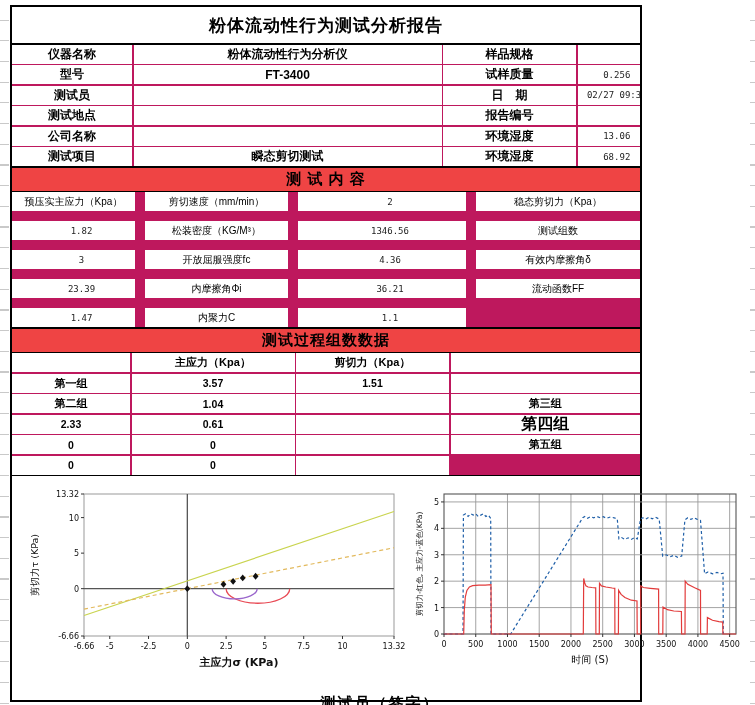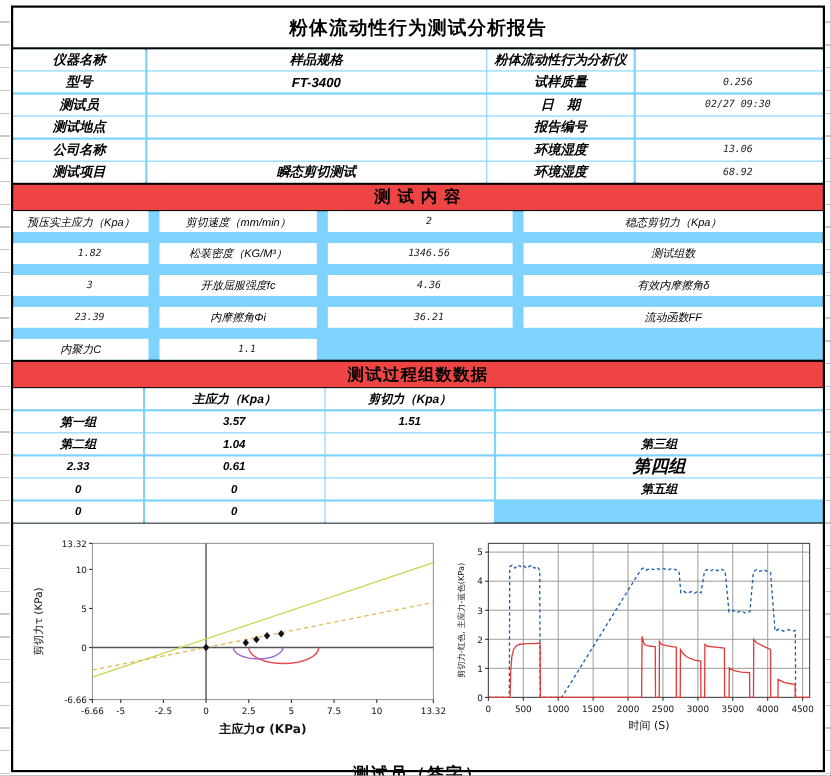--- a/index.html
+++ b/index.html
@@ -1,23 +1,23 @@
 <!DOCTYPE html>
 <html><head>
 <meta charset="utf-8">
 <style>
   html,body{margin:0;padding:0;width:755px;height:705px;overflow:hidden;background:#fff;
     font-family:"Liberation Sans",sans-serif;color:#000;position:relative;}
   .margin-strip{position:absolute;top:0;height:705px;
     background:repeating-linear-gradient(to bottom,#fff 0,#fff 19.5px,#c9c9c9 19.5px,#c9c9c9 20.7px);}
   .margin-left{left:0;width:9px;}
   .margin-right{left:750px;width:5px;}
-  .report{position:absolute;left:10px;top:5px;width:740px;box-sizing:border-box;
+  .report{position:absolute;left:10px;top:5px;width:632px;box-sizing:border-box;
     background:#000;padding:2px;display:flex;flex-direction:column;gap:1.5px;}
-  .g{display:grid;gap:1.5px;background:#7dd3fc;font-style:italic;}
+  .g{display:grid;gap:1.5px;background:#be185d;}
   .c{background:#fff;display:flex;align-items:center;justify-content:center;overflow:hidden;white-space:nowrap;}
   .title{background:#fff;height:36px;display:flex;align-items:center;justify-content:center;
     font-size:17px;font-weight:bold;letter-spacing:1px;}
   .hdr{background:#ef4444;height:23px;display:flex;align-items:center;justify-content:center;
     font-size:15px;font-weight:bold;letter-spacing:1px;}
   .info{grid-template-columns:120px 308px 133px 1fr;grid-auto-rows:19px;}
   .content{grid-template-columns:123px 143px 168px 1fr;grid-auto-rows:19px;gap:10px;}
   .groups{grid-template-columns:118px 163px 153px 1fr;grid-auto-rows:19px;}
   .lbl{font-weight:bold;font-size:12px;}
   .slbl{font-size:10px;}
@@ -36,22 +36,22 @@
 
 <div class="margin-strip margin-left"></div>
 <div class="margin-strip margin-right"></div>
 
 <div class="report">
 
   <div class="title">粉体流动性行为测试分析报告</div>
 
   <div class="g info">
     <div class="c lbl">仪器名称</div>
+    <div class="c lbl">粉体流动性行为分析仪</div>
     <div class="c lbl">样品规格</div>
-    <div class="c lbl">粉体流动性行为分析仪</div>
     <div class="c num"></div>
 
     <div class="c lbl">型号</div>
     <div class="c lbl">FT-3400</div>
     <div class="c lbl">试样质量</div>
     <div class="c num">0.256</div>
 
     <div class="c lbl">测试员</div>
     <div class="c lbl"></div>
     <div class="c lbl">日　期</div>
@@ -89,20 +89,21 @@
     <div class="c num">3</div>
     <div class="c slbl">开放屈服强度fc</div>
     <div class="c num">4.36</div>
 
     <div class="c slbl">有效内摩擦角δ</div>
     <div class="c num">23.39</div>
     <div class="c slbl">内摩擦角Φi</div>
     <div class="c num">36.21</div>
 
     <div class="c slbl">流动函数FF</div>
+    <div class="c num">1.47</div>
     <div class="c slbl">内聚力C</div>
     <div class="c num">1.1</div>
   </div>
 
   <div class="hdr">测试过程组数数据</div>
 
   <div class="g groups">
     <div class="c"></div>
     <div class="c lbl" style="font-size:11px">主应力（Kpa）</div>
     <div class="c lbl" style="font-size:11px">剪切力（Kpa）</div>

